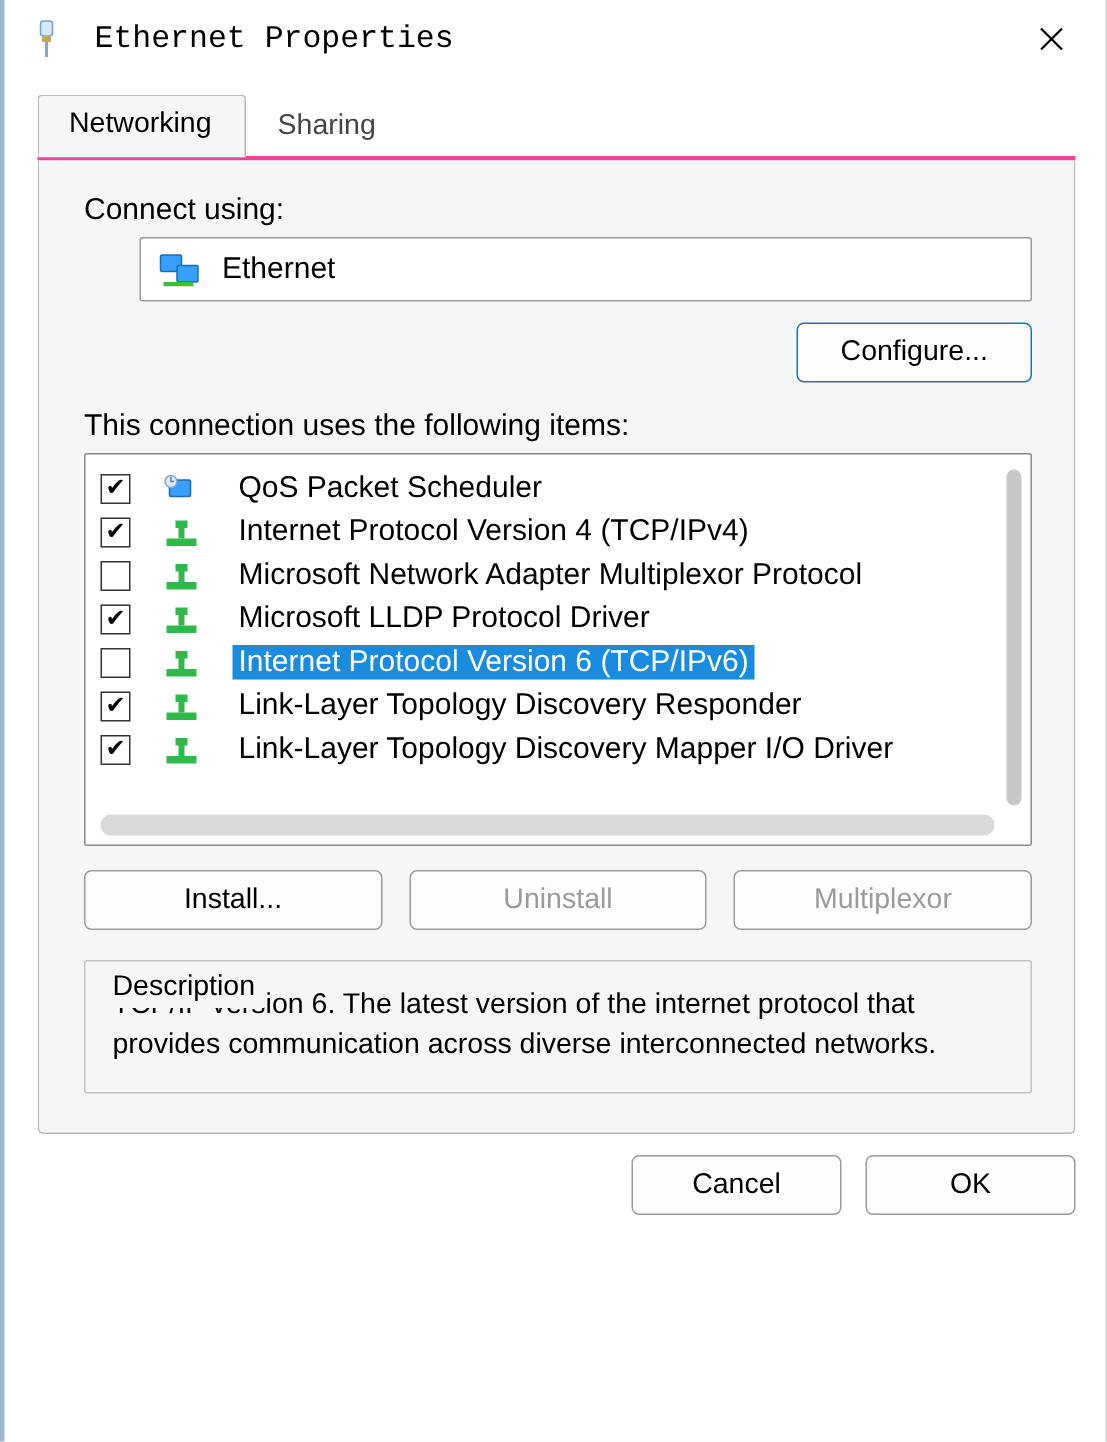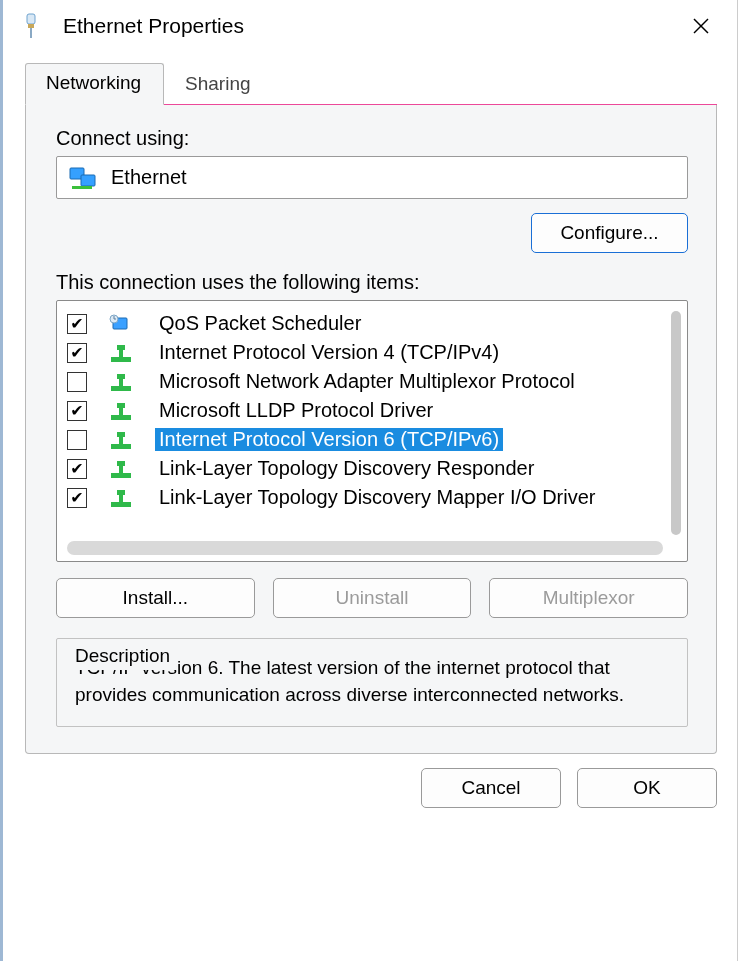--- a/index.html
+++ b/index.html
@@ -20,39 +20,40 @@
   .titlebar {
     display: flex;
     align-items: center;
     padding: 8px 14px 6px 18px;
   }
   .titlebar .icon-slot { width: 32px; display:flex; align-items:center; }
   .titlebar .title {
     flex: 1;
     font-size: 21px;
     padding-left: 10px;
+    font-family: Liberation Mono, monospace;
   }
   .close-btn {
     width: 44px; height: 36px;
     display:flex; align-items:center; justify-content:center;
     font-size: 22px;
     cursor: pointer;
     background: transparent;
     border:none;
   }
 
   
   .tabstrip {
     margin: 12px 20px 0 22px;
     position: relative;
   }
   .tabs {
     display: flex;
     align-items: flex-end;
-    border-bottom: 1px solid #ec4899;
+    border-bottom: 3px solid #ec4899;
   }
   .tab {
     padding: 8px 22px 10px 20px;
     font-size: 19px;
     color: #444;
     cursor: pointer;
     border: 1px solid transparent;
     border-bottom: none;
     position: relative;
     top: 1px;
@@ -78,20 +79,21 @@
 
   .connect-box {
     border: 1px solid #9a9a9a;
     background: #fff;
     padding: 9px 12px;
     display: flex;
     align-items: center;
     gap: 14px;
     border-radius: 2px;
     font-size: 20px;
+    margin-left: 37px;
   }
 
   .btn {
     background: #fdfdfd;
     border: 1px solid #9a9a9a;
     border-radius: 5px;
     padding: 8px 0;
     font-size: 19px;
     text-align: center;
     cursor: pointer;

